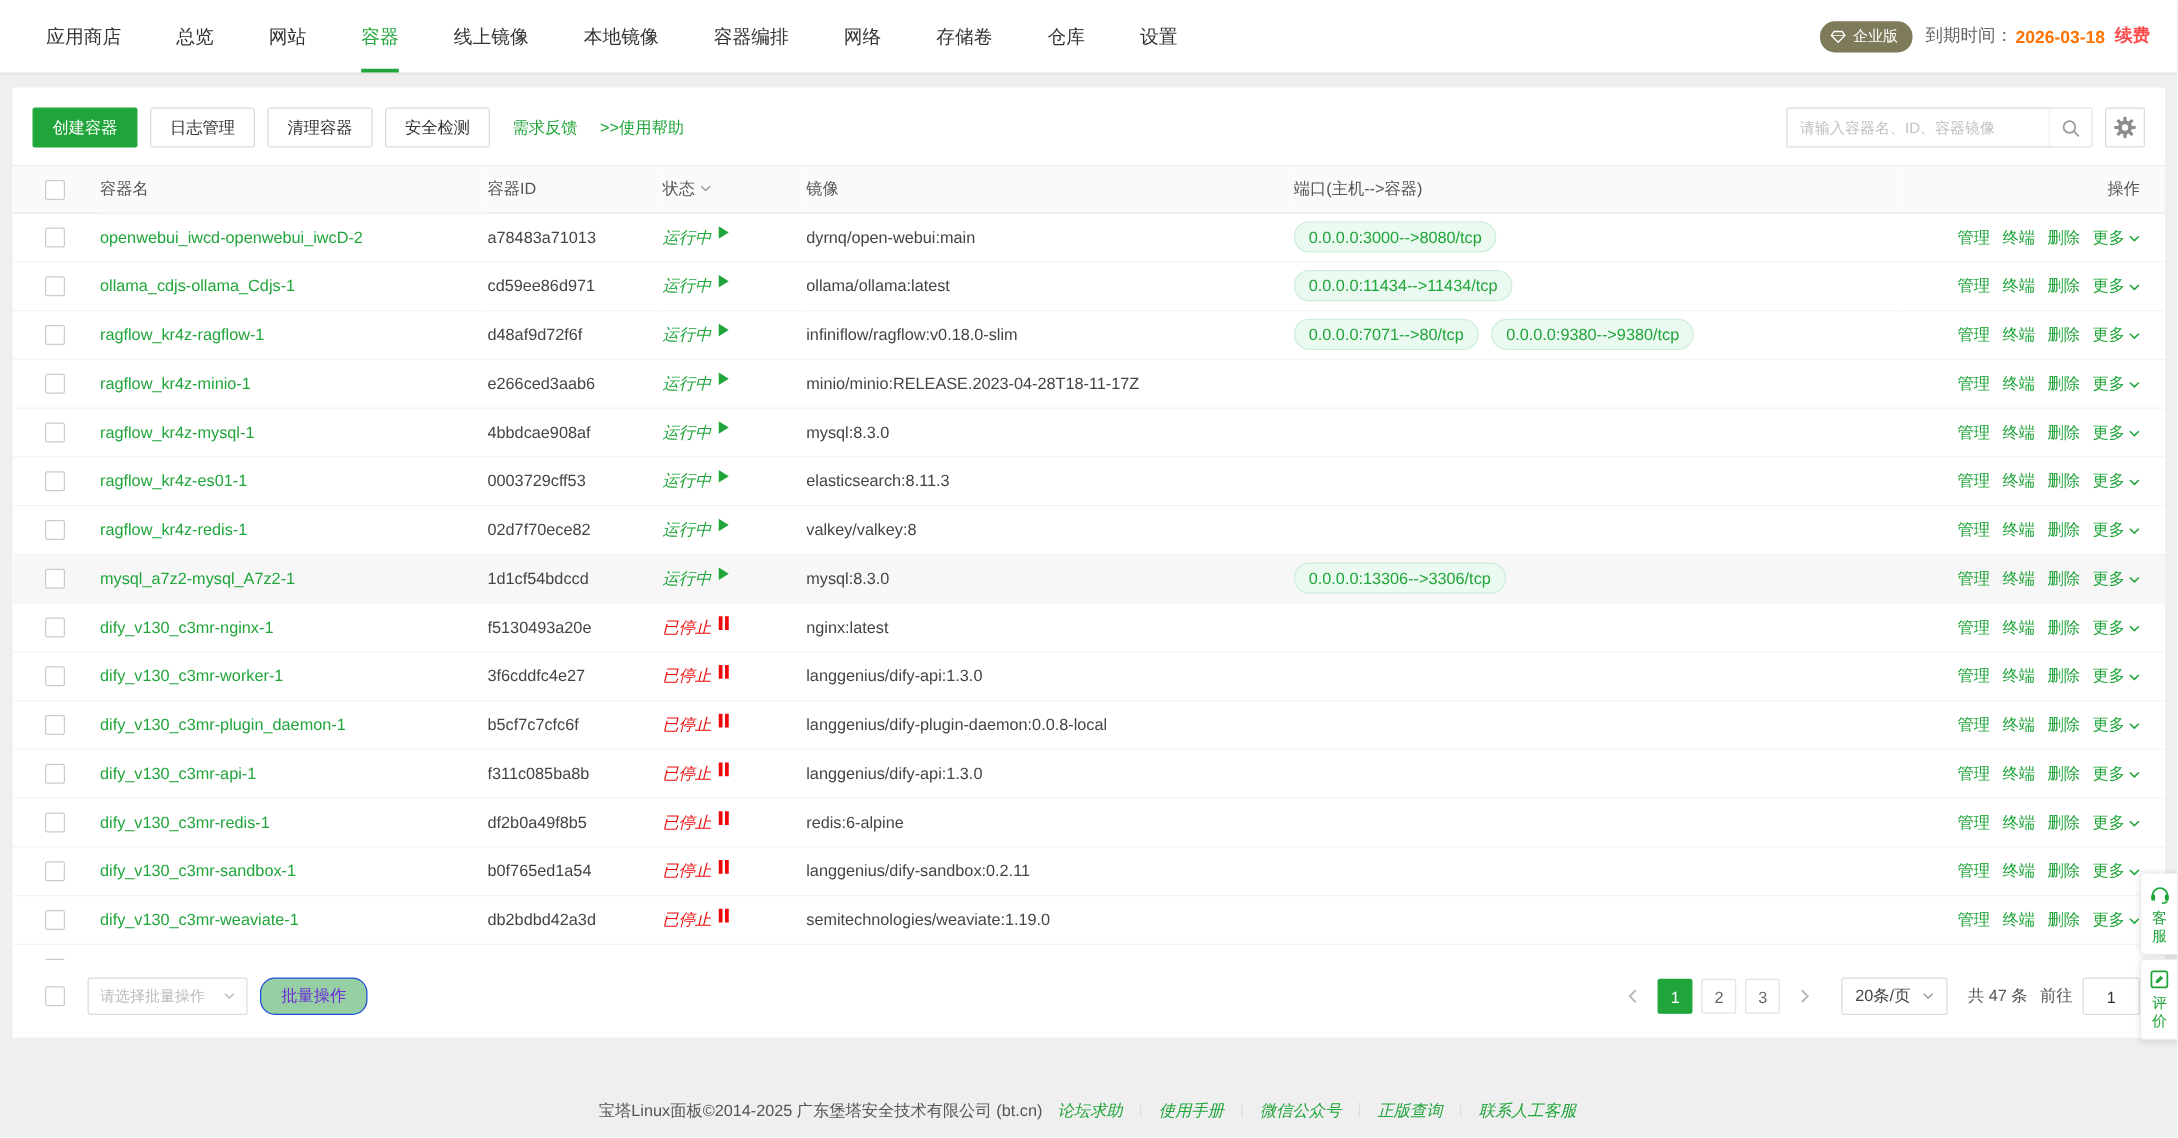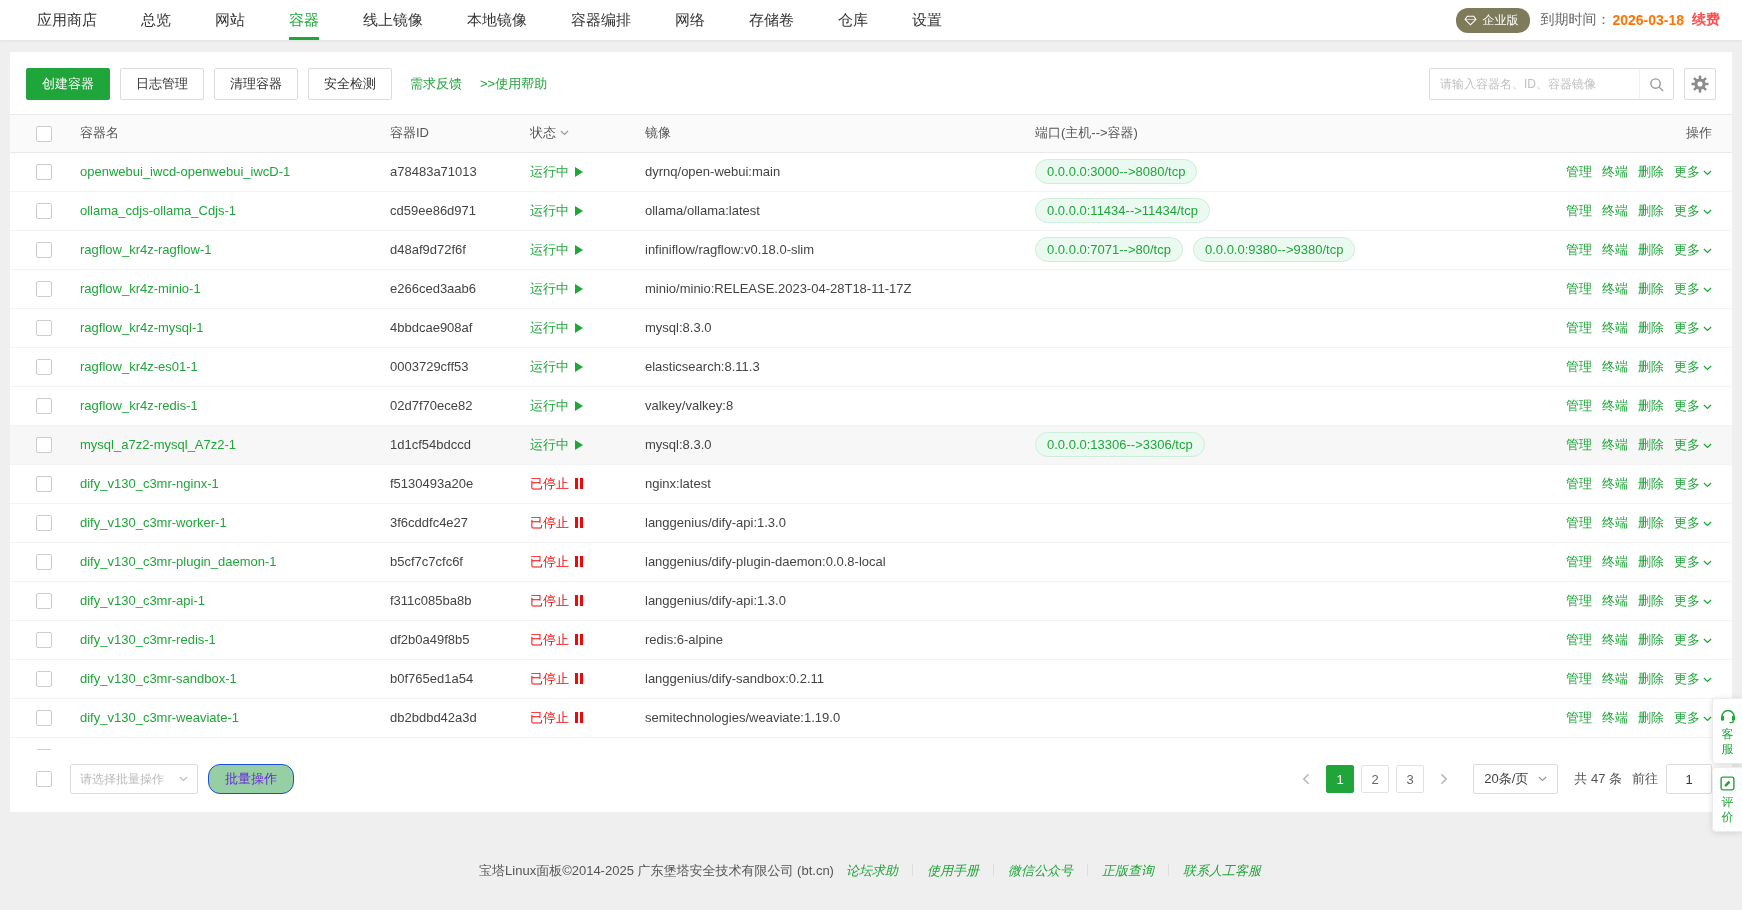--- a/index.html
+++ b/index.html
@@ -4,21 +4,21 @@
 <style>
   *{box-sizing:border-box;margin:0;padding:0;}
   html,body{width:1742px;height:910px;}
   body{background:#efefef;font-family:"Liberation Sans","DejaVu Sans",sans-serif;overflow:hidden;position:relative;}
   a{cursor:pointer;text-decoration:none;}
   button{font-family:inherit;cursor:pointer;}
   input{font-family:inherit;outline:none;}
   input[type="checkbox"]{appearance:none;-webkit-appearance:none;width:16px;height:16px;border:1px solid #ccc;border-radius:2px;background:#fff;cursor:pointer;vertical-align:middle;flex:none;}
 
   
-  .topnav{height:40px;background:#fff;display:flex;align-items:center;padding:0 22px;box-shadow:0 1px 3px rgba(0,0,0,.06);}
+  .topnav{height:58px;background:#fff;display:flex;align-items:center;padding:0 22px;box-shadow:0 1px 3px rgba(0,0,0,.06);}
   .nav-items{display:flex;height:100%;}
   .nav-item{position:relative;display:flex;align-items:center;padding:0 15px;margin-right:14px;font-size:15px;color:#333;cursor:pointer;white-space:nowrap;}
   .nav-item.active{color:#20a53a;}
   .nav-item.active::after{content:"";position:absolute;left:15px;right:15px;bottom:0;height:3px;background:#20a53a;}
   .nav-right{margin-left:auto;display:flex;align-items:center;font-size:14px;white-space:nowrap;}
   .vip-badge{display:inline-flex;align-items:center;gap:5px;background:#7d7b5a;color:#fff;font-size:12px;padding:4px 12px 4px 8px;border-radius:12px;}
   .expiry-label{color:#666;margin-left:10px;}
   .expiry-date{color:#ff7300;font-weight:bold;margin-left:2px;}
   .renew-link{color:#fd4e4e;font-weight:bold;margin-left:8px;}
 
@@ -42,21 +42,21 @@
   thead th{height:37px;background:#fafafa;color:#555;font-weight:normal;text-align:left;border-bottom:1px solid #e9e9e9;white-space:nowrap;}
   tbody td{height:39px;border-bottom:1px solid #f3f3f3;color:#444;white-space:nowrap;overflow:hidden;}
   tr.pinned td{background:#f7f7f7;}
   .col-check{width:70px;padding-left:26px;}
   .col-name{width:310px;position:relative;}
   .col-id{width:140px;}
   .col-status{width:115px;}
   .col-image{width:390px;}
   .col-actions{width:210px;text-align:right;padding-right:20px;}
   .name-link{color:#20a53a;}
-  .status{display:inline-flex;align-items:center;cursor:pointer;}
+  .status{display:inline-flex;align-items:flex-start;cursor:pointer;font-style:italic;}
   .status.running{color:#20a53a;}
   .status.stopped{color:#ef0808;}
   .icon-play{display:inline-block;width:0;height:0;border-left:8px solid #20a53a;border-top:5px solid transparent;border-bottom:5px solid transparent;margin-left:6px;}
   .icon-pause{display:inline-flex;gap:2px;margin-left:6px;}
   .icon-pause b{display:inline-block;width:3px;height:11px;background:#ef0808;}
   .port-badge{display:inline-block;background:#eafaf0;border:1px solid #cdeeda;color:#20a53a;font-size:13px;padding:4px 11px;border-radius:13px;margin-right:10px;}
   .action-link{color:#20a53a;margin-left:10px;font-size:13px;}
   .action-link .mini-caret{margin-left:3px;}
   .th-caret{margin-left:4px;vertical-align:1px;}
 
@@ -167,21 +167,21 @@
               </svg>
           </th>
           <th class="col-image">镜像</th>
           <th>端口(主机--&gt;容器)</th>
           <th class="col-actions">操作</th>
         </tr>
       </thead>
       <tbody id="tbody">
           <tr>
             <td class="col-check"><input type="checkbox" style=""></td>
-            <td class="col-name"><a class="name-link">openwebui_iwcd-openwebui_iwcD-1</a></td>
+            <td class="col-name"><a class="name-link">openwebui_iwcd-openwebui_iwcD-2</a></td>
             <td class="col-id">a78483a71013</td>
             <td class="col-status"><span class="status running">运行中<i class="icon-play"></i></span></td>
             <td class="col-image">dyrnq/open-webui:main</td>
             <td class="col-ports"><span class="port-badge">0.0.0.0:3000--&gt;8080/tcp</span></td>
             <td class="col-actions"><a class="action-link">管理</a><a class="action-link">终端</a><a class="action-link">删除</a><a class="action-link">更多<svg class="mini-caret" width="9" height="6" viewBox="0 0 10 6">
                   <path d="M1 .8l4 3.8L9 .8" fill="none" stroke="#20a53a" stroke-width="1.4"></path>
                 </svg></a></td>
           </tr>
           <tr>
             <td class="col-check"><input type="checkbox" style=""></td>

